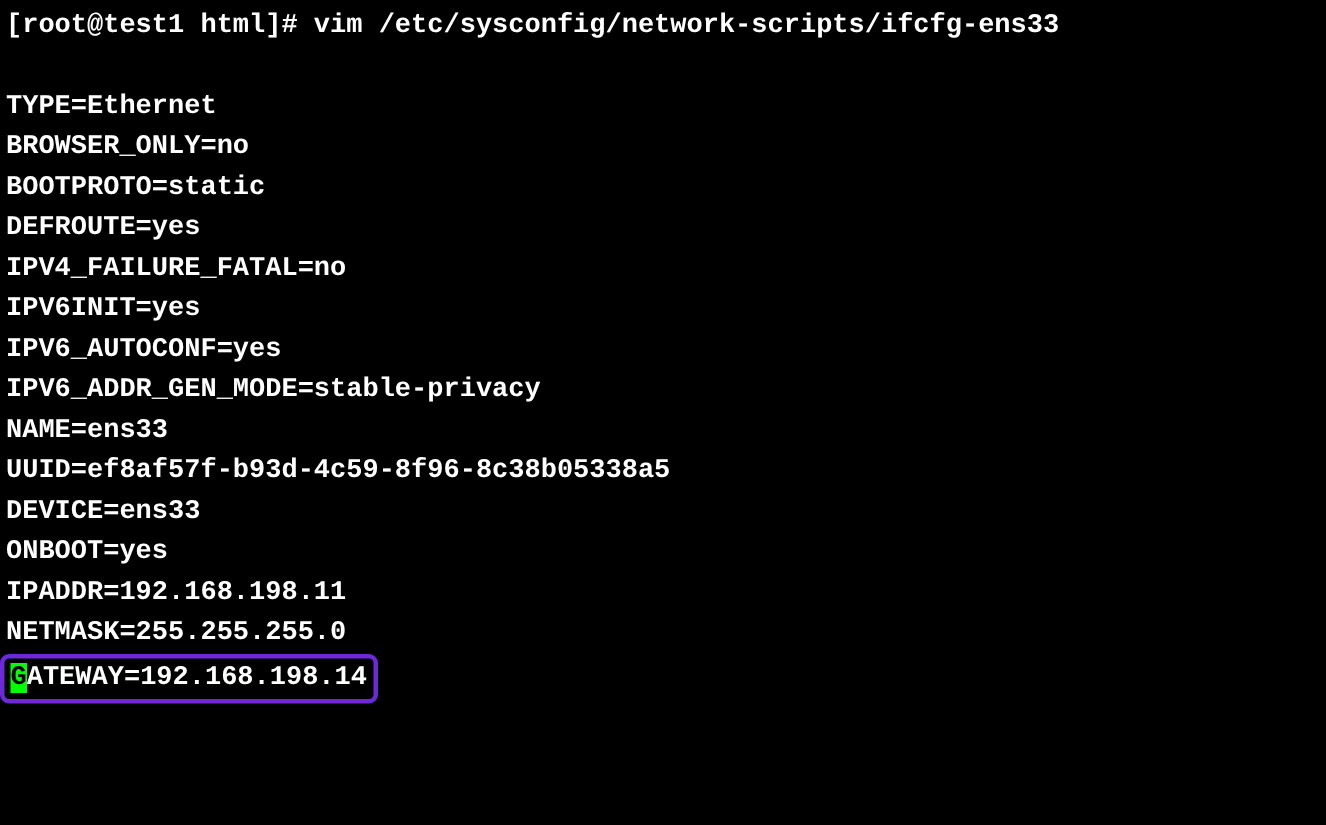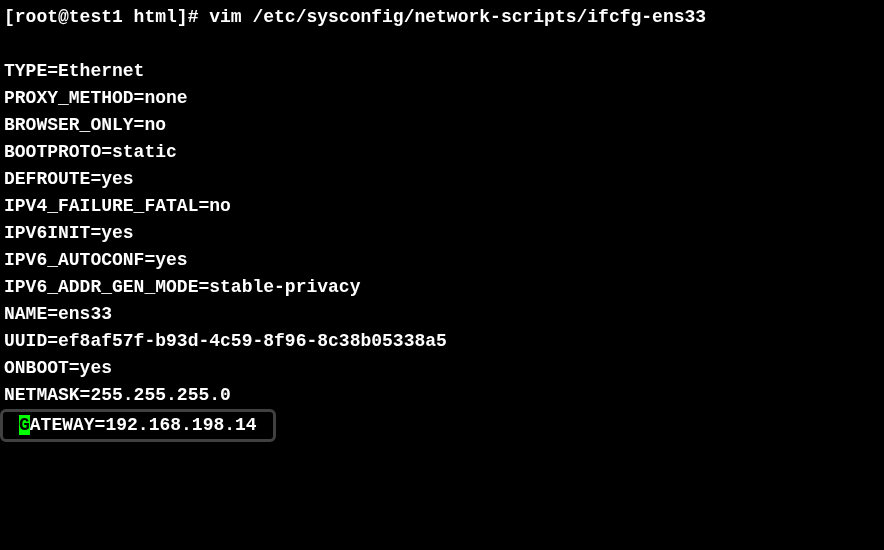--- a/index.html
+++ b/index.html
@@ -17,47 +17,48 @@
       width: 884px;
       height: 550px;
       overflow: hidden;
       font-weight: bold;
     }
     .terminal-line {
       white-space: pre;
     }
     .highlight-box {
       display: inline-block;
-      border: 3px solid #404040;
+      border: 3px solid #6d28d9;
       border-radius: 6px;
-      padding: 0 16px;
+      padding: 0 4px;
       margin-left: -4px;
     }
     .cursor-char {
       background-color: #00ff00;
       color: #000000;
     }
     .spacer {
       height: 27px;
     }
   </style>
 </head>
 <body>
 
 <div>
   <div class="terminal-line">[root@test1 html]# vim /etc/sysconfig/network-scripts/ifcfg-ens33</div>
   <div class="spacer"></div>
   <div class="terminal-line">TYPE=Ethernet</div>
-  <div class="terminal-line">PROXY_METHOD=none</div>
   <div class="terminal-line">BROWSER_ONLY=no</div>
   <div class="terminal-line">BOOTPROTO=static</div>
   <div class="terminal-line">DEFROUTE=yes</div>
   <div class="terminal-line">IPV4_FAILURE_FATAL=no</div>
   <div class="terminal-line">IPV6INIT=yes</div>
   <div class="terminal-line">IPV6_AUTOCONF=yes</div>
   <div class="terminal-line">IPV6_ADDR_GEN_MODE=stable-privacy</div>
   <div class="terminal-line">NAME=ens33</div>
   <div class="terminal-line">UUID=ef8af57f-b93d-4c59-8f96-8c38b05338a5</div>
+  <div class="terminal-line">DEVICE=ens33</div>
   <div class="terminal-line">ONBOOT=yes</div>
+  <div class="terminal-line">IPADDR=192.168.198.11</div>
   <div class="terminal-line">NETMASK=255.255.255.0</div>
   <div class="terminal-line"><span class="highlight-box"><span class="cursor-char">G</span><span>ATEWAY=192.168.198.14</span></span></div>
 
 </div>
 
 </body></html>

